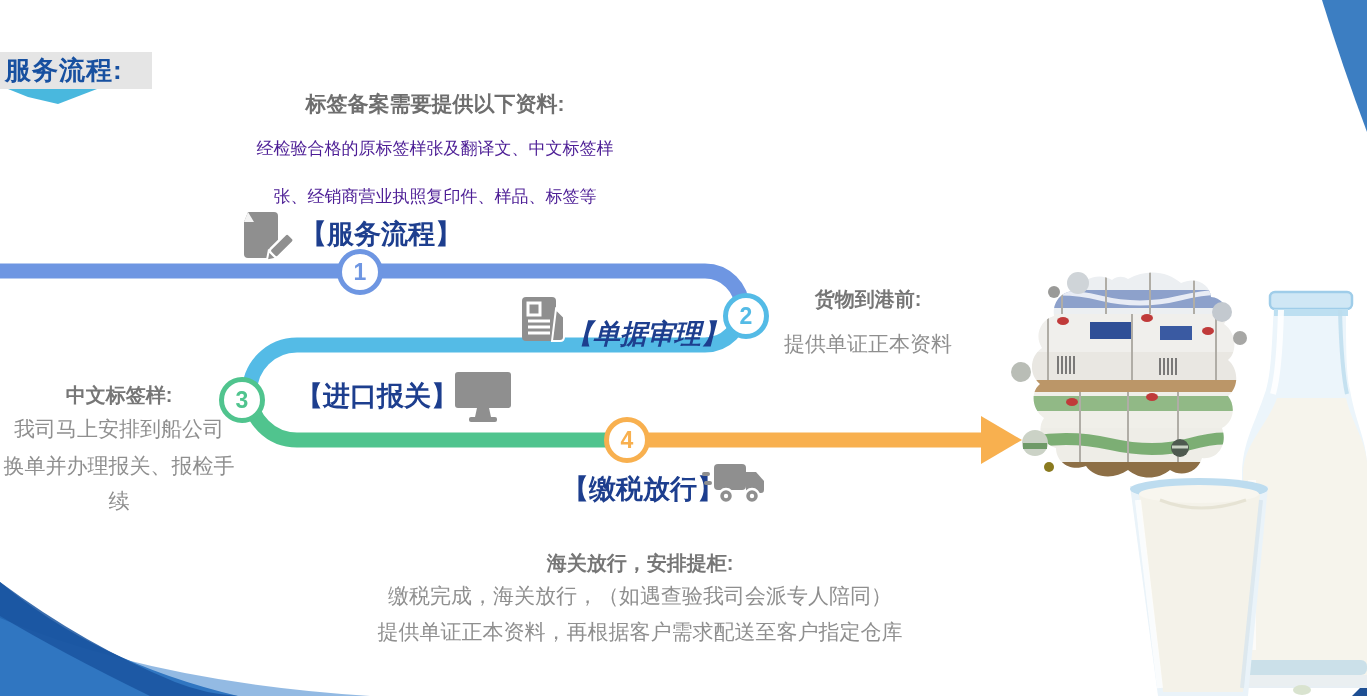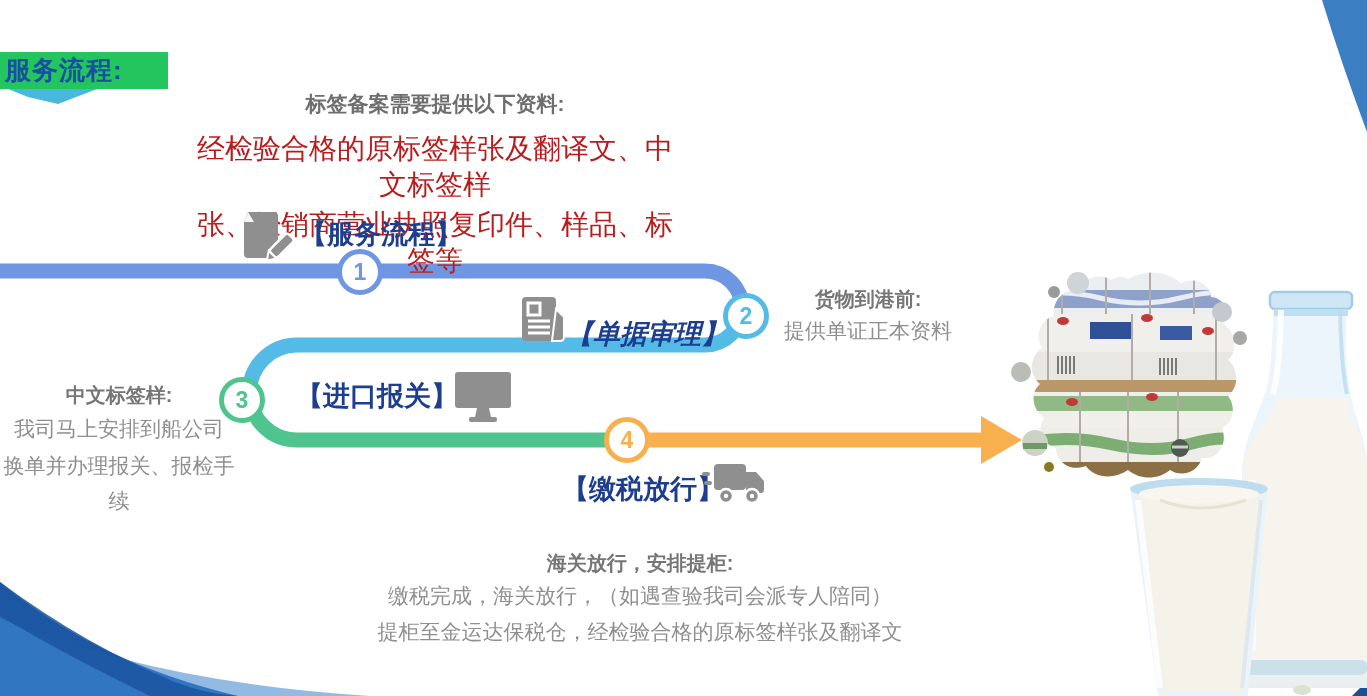--- a/index.html
+++ b/index.html
@@ -1,43 +1,43 @@
 <!DOCTYPE html>
 <html><head>
 <meta charset="utf-8">
 <style>
   html,body{margin:0;padding:0;background:#ffffff;}
   .canvas{position:relative;width:1367px;height:696px;overflow:hidden;background:#ffffff;
           font-family:"Liberation Sans","DejaVu Sans",sans-serif;}
   .abs{position:absolute;}
   svg.layer{position:absolute;left:0;top:0;pointer-events:none;}
   
-  .banner{left:0;top:52px;width:168px;height:37px;background:#22c55e;display:flex;align-items:center;
+  .banner{left:0;top:52px;width:152px;height:37px;background:#e5e5e5;display:flex;align-items:center;
           padding-left:5px;box-sizing:border-box;}
   .banner-text{font-size:26px;font-weight:bold;color:#1750a0;letter-spacing:1px;}
   
   .intro{left:185px;top:90px;width:500px;text-align:center;}
   .intro-h{font-size:21px;font-weight:bold;color:#6e6e6e;margin:0 0 13px 0;}
-  .intro-l{font-size:28px;color:#b91c1c;line-height:36px;margin:4px;}
+  .intro-l{font-size:17px;color:#4c1d95;line-height:36px;margin:12px;}
   
   .step-label{font-size:27px;font-weight:bold;color:#1d3e8e;white-space:nowrap;}
   
   .num-circle{width:46px;height:46px;border-radius:50%;background:#ffffff;border:5px solid;
               display:flex;align-items:center;justify-content:center;font-size:23px;font-weight:bold;
               box-sizing:border-box;}
   .c1{border-color:#6e96e2;color:#6e96e2;}
   .c2{border-color:#54bbe6;color:#54bbe6;}
   .c3{border-color:#50c48e;color:#50c48e;}
   .c4{border-color:#f8b04f;color:#f8b04f;}
   
   .note{text-align:center;color:#8f8f8f;}
   .note-h{font-size:20px;font-weight:bold;color:#767676;margin:0;}
   .note-l{font-size:21px;margin:0;line-height:35px;}
   .note-before{left:763px;top:286px;width:210px;}
-  .note-before .note-l{}
+  .note-before .note-l{margin-top:13px;}
   .note-after{left:0;top:382px;width:238px;}
   .note-after .note-l{margin-top:2px;}
   .note-release{left:320px;top:550px;width:640px;}
   .note-release .note-l{margin-top:1px;}
 </style>
 </head>
 <body>
 
 <div class="canvas">
 
@@ -220,16 +220,16 @@
 
   <div class="abs note note-after">
     <p class="note-h">中文标签样:</p>
     <p class="note-l">我司马上安排到船公司</p>
     <p class="note-l">换单并办理报关、报检手续</p>
   </div>
 
   <div class="abs note note-release">
     <p class="note-h">海关放行，安排提柜:</p>
     <p class="note-l">缴税完成，海关放行，（如遇查验我司会派专人陪同）</p>
-    <p class="note-l">提柜至金运达保税仓，经检验合格的原标签样张及翻译文</p>
+    <p class="note-l">提供单证正本资料，再根据客户需求配送至客户指定仓库</p>
   </div>
 
 </div>
 
 </body></html>

